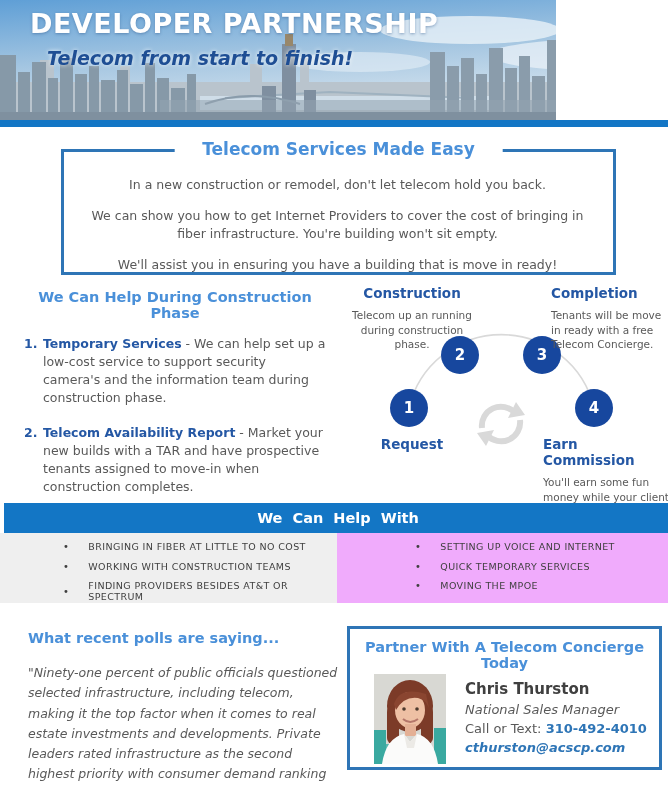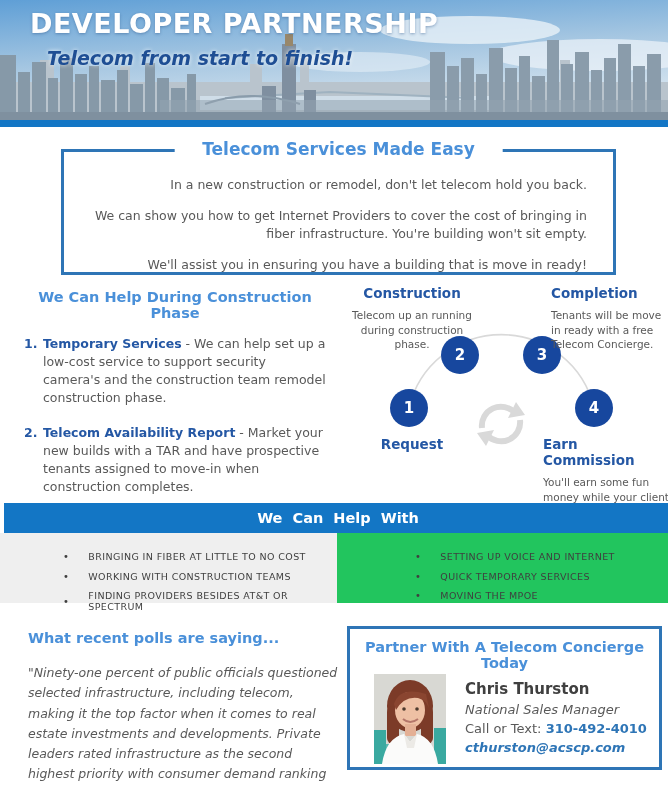--- a/index.html
+++ b/index.html
@@ -1,32 +1,32 @@
 <!DOCTYPE html>
 <html><head>
 <meta charset="utf-8">
 <style>
   html,body{margin:0;padding:0;background:#ffffff;}
   .page{position:relative;width:668px;height:789px;background:#ffffff;overflow:hidden;
         font-family:"DejaVu Sans","Liberation Sans",sans-serif;color:#595959;}
 
   
-  .hero{position:absolute;top:0;left:0;width:668px;height:121px;overflow:hidden;}
+  .hero{position:absolute;top:0;left:0;width:556px;height:121px;overflow:hidden;}
   .hero svg{display:block;}
   .hero-title{position:absolute;top:8px;left:30px;color:#ffffff;font-size:27px;font-weight:800;
               letter-spacing:.5px;text-shadow:0 1px 3px rgba(40,80,130,.45);}
   .hero-tagline{position:absolute;top:47px;left:47px;color:#1e4e94;font-size:19px;font-weight:bold;
                 font-style:italic;text-shadow:0 0 4px rgba(255,255,255,.8);}
   .hero-bar{position:absolute;top:120px;left:0;width:668px;height:7px;background:#1376c5;}
 
   
   .intro-box{position:absolute;top:149px;left:61px;width:549px;height:120px;border:3px solid #2e75b6;}
   .intro-legend{position:absolute;top:-13px;left:50%;transform:translateX(-50%);background:#ffffff;
                 padding:0 28px;color:#4a90d9;font-size:17px;font-weight:bold;white-space:nowrap;}
-  .intro-body{padding:24px 26px 0 24px;text-align:right;font-size:12.5px;line-height:1.45;}
+  .intro-body{padding:24px 26px 0 24px;text-align:center;font-size:12.5px;line-height:1.45;}
   .intro-body p{margin:0 0 13px 0;}
 
   
   .help-col{position:absolute;top:289px;left:24px;width:302px;}
   .help-heading{color:#4a90d9;font-size:14.5px;font-weight:bold;text-align:center;margin:0 0 14px 0;}
   .help-item{display:flex;font-size:12.5px;line-height:1.45;margin-bottom:16px;}
   .help-num{color:#2457a4;font-weight:bold;width:19px;flex:none;}
   .help-lead{color:#2457a4;font-weight:bold;}
 
   .cycle{position:absolute;top:283px;left:338px;width:330px;height:215px;}
@@ -40,23 +40,23 @@
   .sb{position:absolute;}
   .sb-construction{top:2px;left:8px;width:132px;text-align:center;}
   .sb-completion{top:2px;left:213px;width:120px;text-align:left;}
   .sb-request{top:153px;left:8px;width:132px;text-align:center;}
   .sb-earn{top:153px;left:205px;width:128px;text-align:left;}
 
   
   .banner{position:absolute;top:503px;left:4px;width:668px;height:30px;background:#1376c5;color:#ffffff;
           display:flex;align-items:center;justify-content:center;font-size:14.5px;font-weight:bold;word-spacing:5px;}
   .caps{position:absolute;top:533px;left:0;width:668px;height:70px;display:flex;}
-  .caps-col{height:100%;box-sizing:border-box;padding-top:18px;}
+  .caps-col{height:100%;box-sizing:border-box;padding-top:8px;}
   .caps-left{width:337px;background:#efefef;padding-left:63px;}
-  .caps-right{width:331px;background:#22c55e;padding-left:78px;}
+  .caps-right{width:331px;background:#f0abfc;padding-left:78px;}
   .caps ul{list-style:none;margin:0;padding:0;}
   .caps li{font-size:9.5px;color:#3f3f3f;letter-spacing:.4px;margin-bottom:8.5px;display:flex;align-items:center;}
   .caps li::before{content:"•";font-size:10px;color:#3f3f3f;margin-right:19px;}
 
   
   .polls{position:absolute;top:630px;left:28px;width:314px;}
   .polls-heading{color:#4a90d9;font-size:14.5px;font-weight:bold;margin:0 0 17px 0;}
   .polls-quote{font-size:12.5px;font-style:italic;line-height:1.62;margin:0;}
 
   .partner{position:absolute;top:626px;left:347px;width:309px;height:138px;border:3px solid #2e75b6;}
@@ -162,21 +162,21 @@
       <p>In a new construction or remodel, don't let telecom hold you back.</p>
       <p>We can show you how to get Internet Providers to cover the cost of bringing in fiber infrastructure. You're building won't sit empty.</p>
       <p>We'll assist you in ensuring you have a building that is move in ready!</p>
     </div>
   </div>
 
   <div class="help-col">
     <div class="help-heading">We Can Help During Construction Phase</div>
     <div class="help-item">
       <span class="help-num">1.</span>
-      <span><span class="help-lead">Temporary Services</span><span> - We can help set up a low-cost service to support security camera's and the construction team remodel construction phase.</span></span>
+      <span><span class="help-lead">Temporary Services</span><span> - We can help set up a low-cost service to support security camera's and the information team during construction phase.</span></span>
     </div>
     <div class="help-item">
       <span class="help-num">2.</span>
       <span><span class="help-lead">Telecom Availability Report</span><span> - Market your new builds with a TAR and have prospective tenants assigned to move-in when construction completes.</span></span>
     </div>
     <div class="help-item">
       <span class="help-num">3.</span>
       <span><span class="help-lead">Telecom Advice</span><span>- Let's discuss technology related questions, such as the MPOE, size and placement of conduit, and cabling information.</span></span>
     </div>
   </div>

